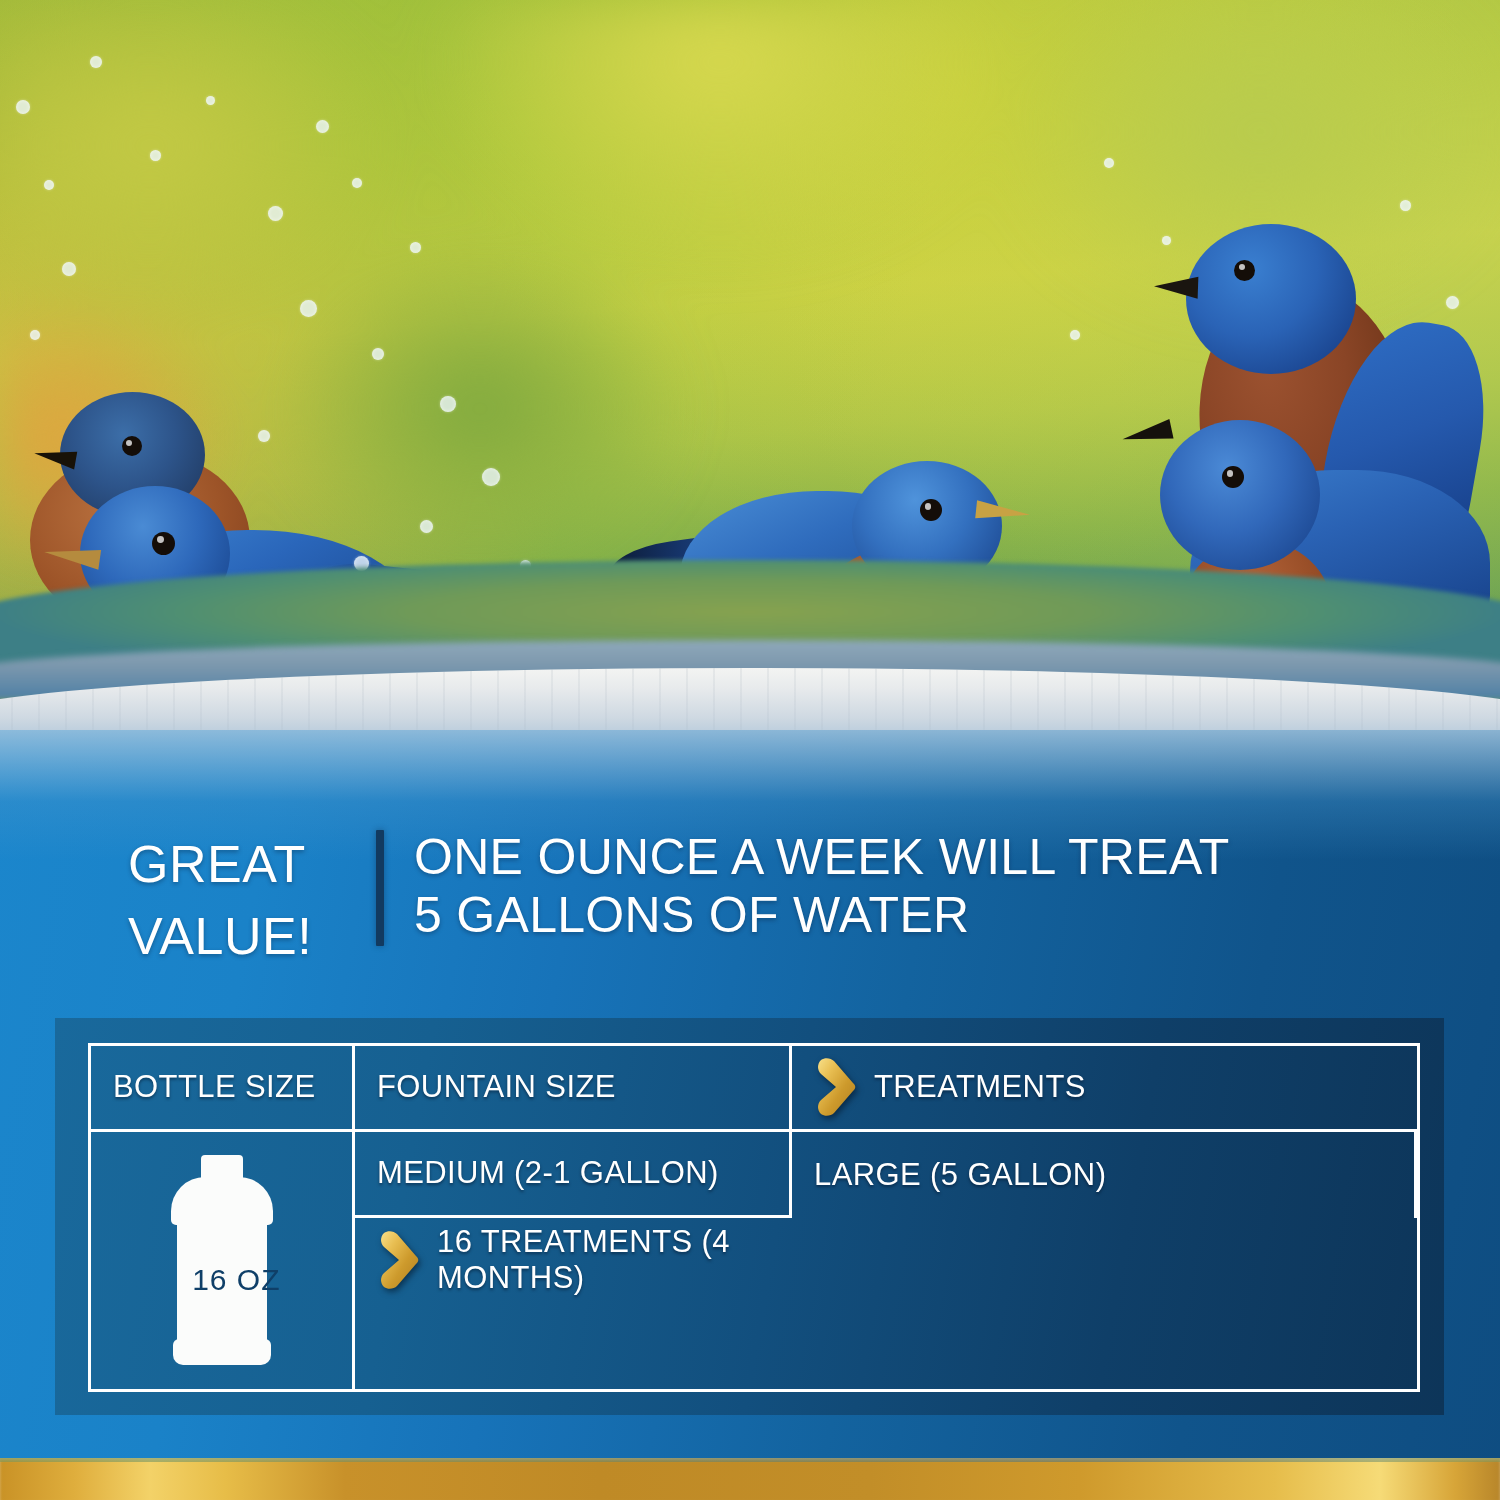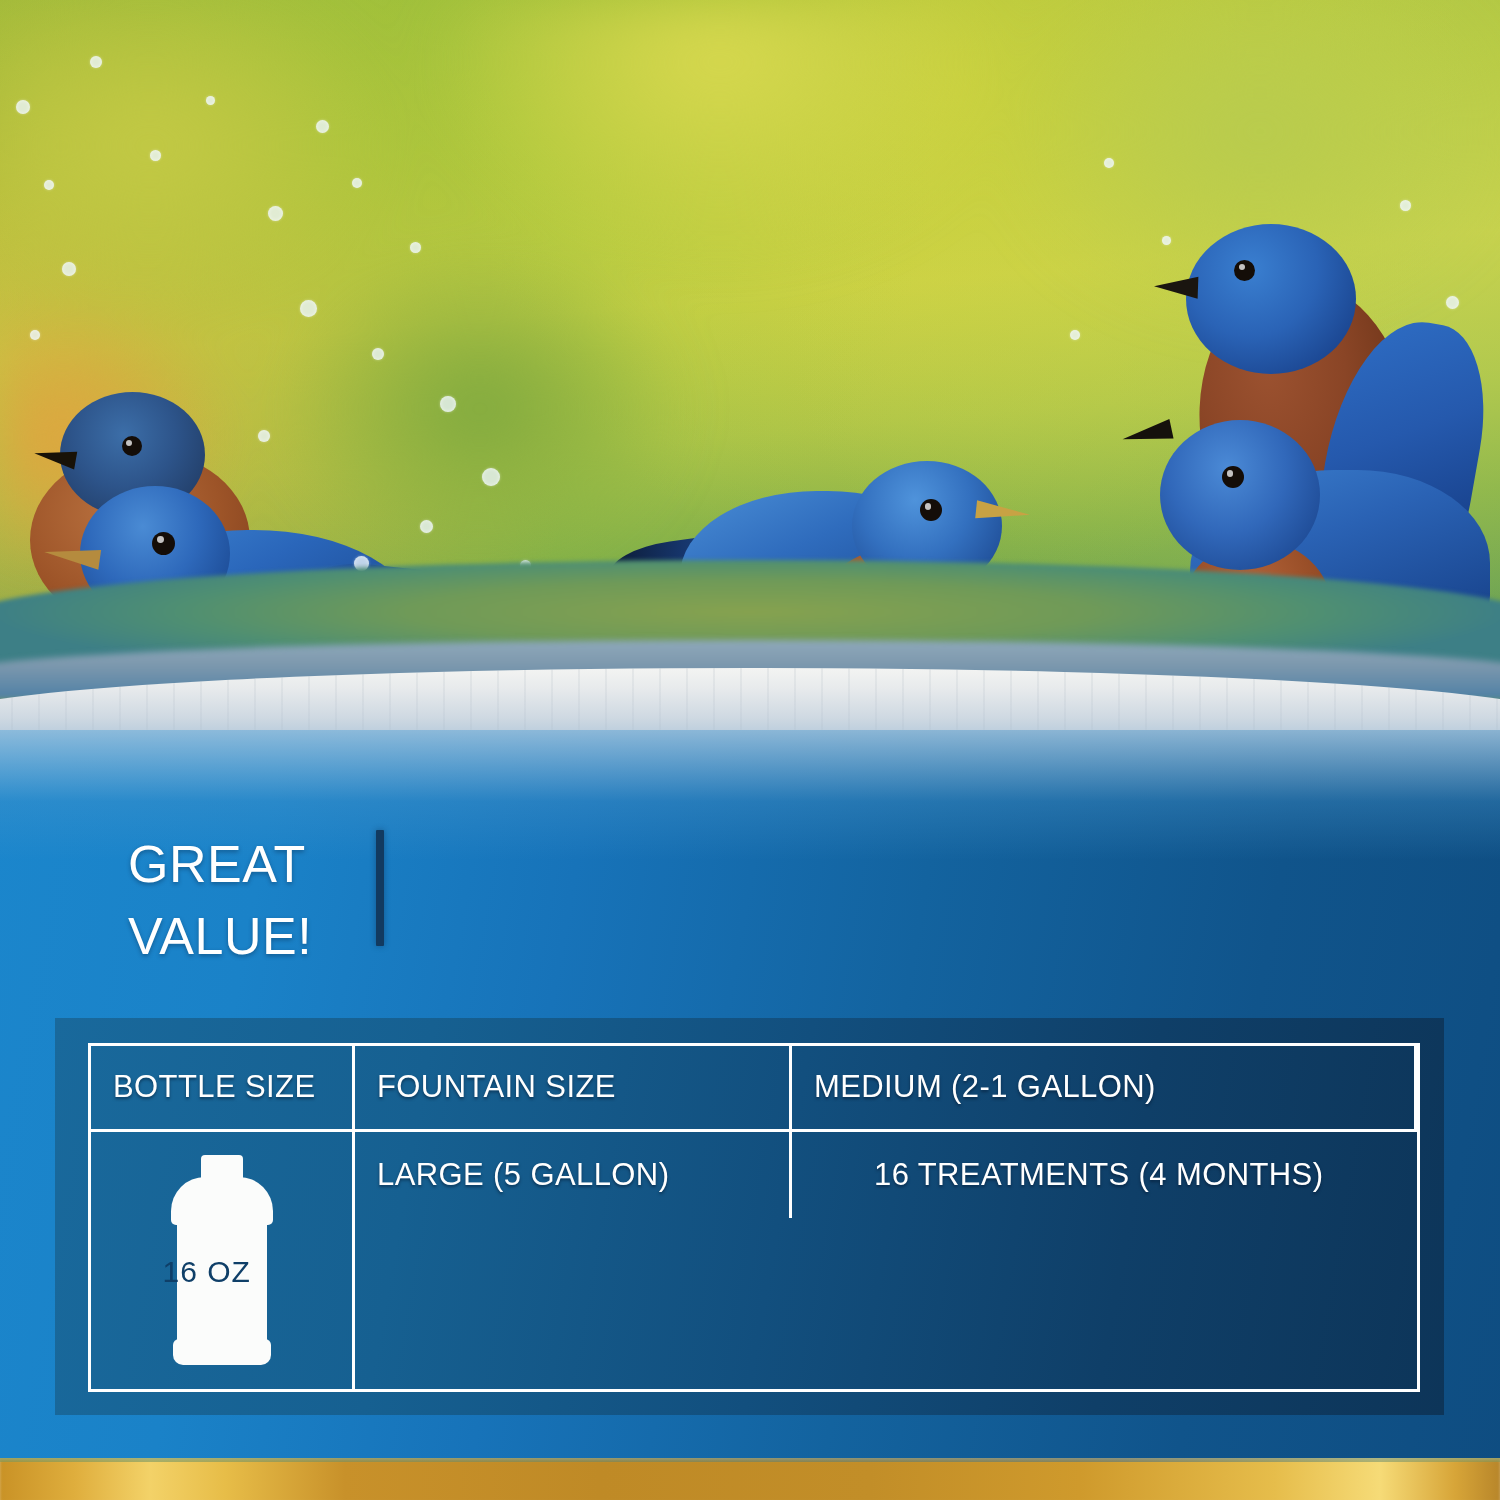--- a/index.html
+++ b/index.html
@@ -161,21 +161,21 @@
     position:absolute;left:14px;top:54px;width:90px;height:156px;background:#fbfcfb;
     border-radius:10px 10px 14px 14px;
   }
   .bottle-icon .lip{
     position:absolute;left:8px;top:56px;width:102px;height:14px;background:#fbfcfb;border-radius:5px;
   }
   .bottle-icon .base{
     position:absolute;left:10px;top:184px;width:98px;height:26px;background:#fbfcfb;border-radius:6px 6px 10px 10px;
   }
   .bottle-label{
-    position:absolute;left:0;top:100px;width:118px;text-align:left;
+    position:absolute;left:0;top:108px;width:118px;text-align:right;
     color:#0f3f68;font-size:30px;letter-spacing:1px;text-shadow:none;
   }
 
   
   .gold-bar{
     position:absolute;left:0;top:1458px;width:1500px;height:42px;
     background:linear-gradient(90deg,
       #c99226 0%, #dfae3d 5%, #f3d268 10%, #e7bd48 15%, #c8912a 23%,
       #bf8a26 40%, #c28e28 58%, #cf9a2c 72%, #e6bd4b 85%, #f6db77 92%, #d7a538 97%, #b8862a 100%);
     box-shadow:inset 0 2px 3px rgba(255,255,255,.35);
@@ -291,30 +291,48 @@
     <div class="rim-streaks"></div>
   </div>
 
   <div class="panel"></div>
   <div class="panel-fade"></div>
 
   <div class="headline">
     <div class="hl-left">GREAT
 VALUE!</div>
     <div class="hl-rule"></div>
+    <div class="hl-right">ONE OUNCE A WEEK WILL TREAT
+5 GALLONS OF WATER</div>
   </div>
 
   <div class="table-wrap">
     <div class="table-inner">
 
       <div class="cell">
         <span>BOTTLE SIZE</span>
       </div>
       <div class="cell">
         <span>FOUNTAIN SIZE</span>
+      </div>
+      <div class="cell last-col">
+        <span class="chev">
+          <svg viewBox="0 0 44 58" xmlns="http://www.w3.org/2000/svg" aria-hidden="true">
+            <defs>
+              <linearGradient id="g0" x1="0" y1="0" x2="1" y2="1">
+                <stop offset="0%" stop-color="#f8e089"></stop>
+                  <stop offset="28%" stop-color="#e8be52"></stop>
+                <stop offset="60%" stop-color="#cd9a2c"></stop>
+                  <stop offset="100%" stop-color="#b07f22"></stop>
+              </linearGradient>
+            </defs>
+            <path d="M7 2 C3 6 3 12 7 16 L22 29 L7 42 C3 46 3 52 7 56 C11 59 17 58 20 55 L39 33 C42 30 42 28 39 25 L20 3 C17 0 11 -1 7 2 Z" fill="url(#g0)"></path>
+          </svg>
+        </span>
+        <span class="treat-text">TREATMENTS</span>
       </div>
 
       <div class="cell bottle">
         <span class="bottle-icon">
           <span class="cap"></span>
           <span class="shoulder"></span>
           <span class="lip"></span>
           <span class="body"></span>
           <span class="base"></span>
           <span class="bottle-label">16 OZ</span>

